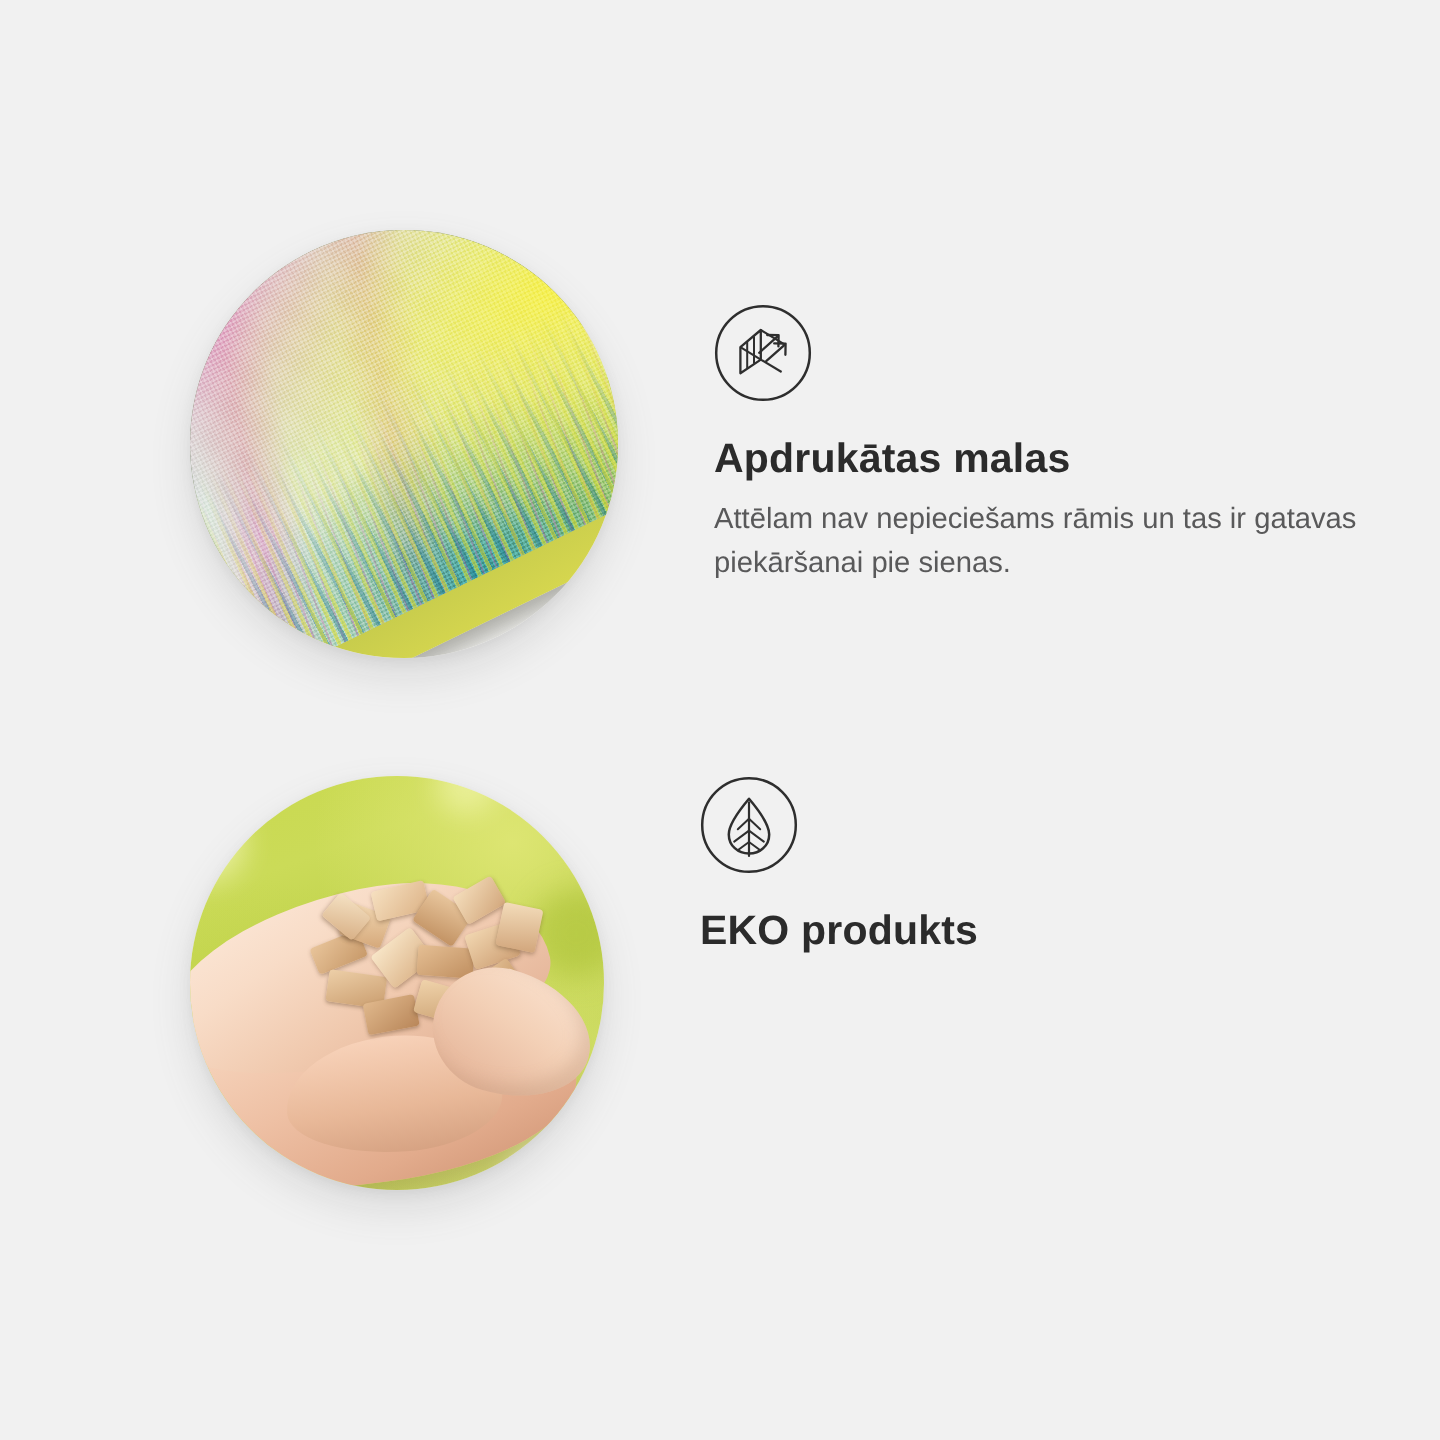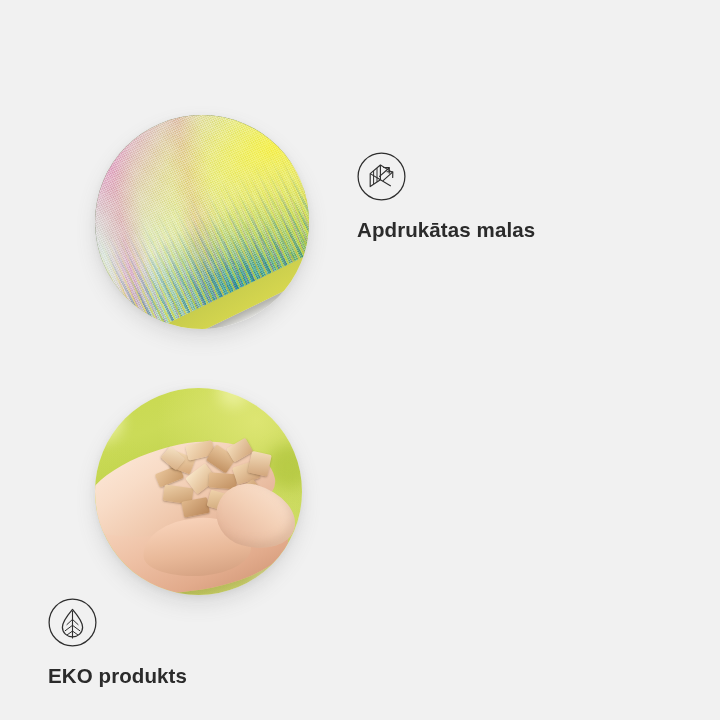--- a/index.html
+++ b/index.html
@@ -25,21 +25,21 @@
   }
 
   
   .feature {
     position: absolute;
     display: flex;
     align-items: flex-start;
   }
 
   #feature-edges  { left: 0px; top: 112px;  width: 720px; }
-  #feature-eco    { left: 0px; top: 385px;  width: 720px; flex-direction: column; }
+  #feature-eco    { left: 0px; top: 385px;  width: 720px; }
 
   
   .photo-wrap {
     position: relative;
     flex: 0 0 auto;
   }
 
   .photo {
     position: relative;
     border-radius: 50%;
@@ -327,20 +327,21 @@
           <path d="M22.6 24.4 L31.8 16.2" stroke="#2e2e2e" stroke-width="1.15" stroke-linecap="round"></path>
           <path d="M26.6 15.5 L32.3 15.6 L32.2 21.2" stroke="#2e2e2e" stroke-width="1.15" stroke-linecap="round" stroke-linejoin="round"></path>
 
           <path d="M26.1 28.6 L35.3 20.4" stroke="#2e2e2e" stroke-width="1.15" stroke-linecap="round"></path>
           <path d="M30.1 19.7 L35.8 19.8 L35.7 25.4" stroke="#2e2e2e" stroke-width="1.15" stroke-linecap="round" stroke-linejoin="round"></path>
         </svg>
       </span>
 
       <h2 class="feature-title">Apdrukātas malas</h2>
 
+      <p class="feature-body">Attēlam nav nepieciešams rāmis un tas ir gatavas piekāršanai pie sienas.</p>
     </div>
   </section>
 
   <section class="feature" id="feature-eco">
 
     <div class="photo-wrap">
       <div class="photo" id="photo-wood-chips" aria-label="Rokas tur koka skaidas uz zaļa zāles fona">
         <div class="wd-bg"></div>
         <div class="hand-lower"></div>
         <div class="hand-upper"></div>

